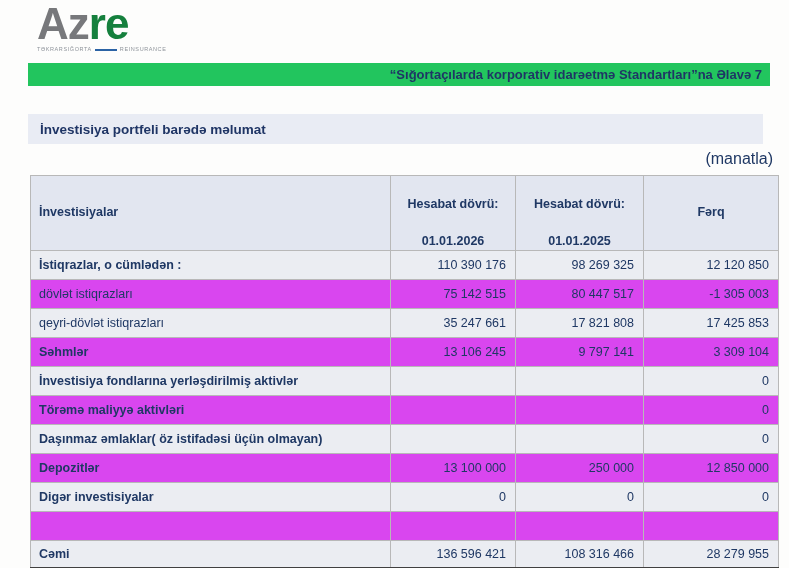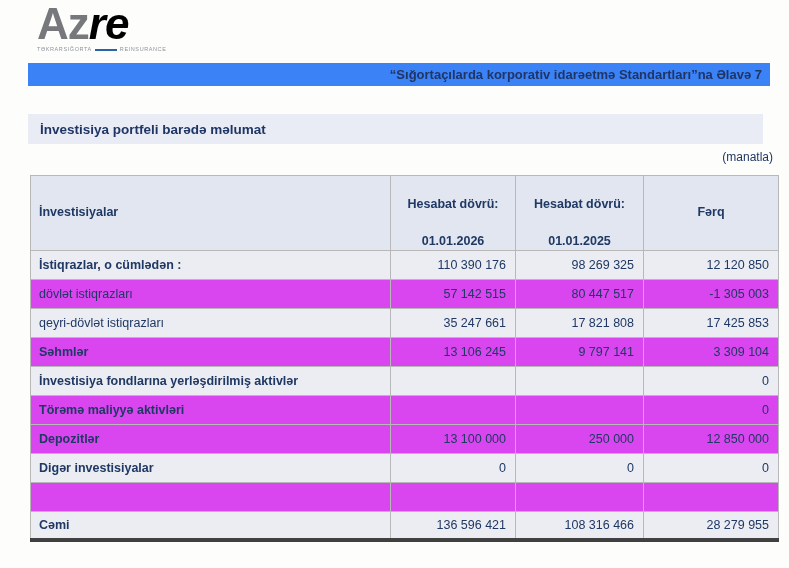--- a/index.html
+++ b/index.html
@@ -9,48 +9,48 @@
     background:#fdfdfc;
     font-family:"Liberation Sans", sans-serif;
     color:#1f3864;
     overflow:hidden;
   }
 
   
   .logo { position:absolute; left:37px; top:2px; line-height:1; }
   .logo-main { white-space:nowrap; letter-spacing:-1px; }
   .logo-az { font-size:44px; font-weight:bold; color:#77787b; }
-  .logo-re { font-size:44px; font-weight:bold; color:#000000;font-style:italic; }
+  .logo-re { font-size:44px; font-weight:bold; color:#15803d; }
   .logo-tagline {
     margin-top:1px; font-size:5.5px; letter-spacing:0.6px;
     color:#8f949b; white-space:nowrap; display:flex; align-items:center; gap:3px;
   }
   .tag-dash { display:inline-block; width:22px; height:2px; background:#2b63a5; }
 
   
   .band {
     position:absolute; left:28px; top:63px; width:742px; height:23px;
-    background:#3b82f6;
+    background:#22c55e;
     display:flex; align-items:center; justify-content:flex-end;
     padding-right:8px;
     font-size:13px; font-weight:bold; color:#1f3565;
   }
 
   
   .title-bar {
     position:absolute; left:28px; top:114px; width:735px; height:30px;
     background:#e9ecf4;
     display:flex; align-items:center;
     padding-left:12px;
     font-size:13.5px; font-weight:bold; color:#1f3565;
   }
 
   .unit-note {
     position:absolute; top:150px; right:16px;
-    font-size:12px; color:#1f3864;
+    font-size:16px; color:#1f3864;
   }
 
   
   table.inv {
     position:absolute; left:30px; top:175px; width:748px;
     border-collapse:collapse; table-layout:fixed;
     font-size:12.5px; color:#1f3864;
     border:1px solid #8f8f8f;
   }
   table.inv td, table.inv th { border:1px solid #b8b8b8; overflow:hidden; }
@@ -110,21 +110,21 @@
   </thead>
   <tbody>
     <tr class="sh">
       <td class="label">İstiqrazlar, o cümlədən :</td>
       <td class="num">110 390 176</td>
       <td class="num">98 269 325</td>
       <td class="num">12 120 850</td>
     </tr>
     <tr>
       <td class="label reg">dövlət istiqrazları</td>
-      <td class="num">57 142 515</td>
+      <td class="num">75 142 515</td>
       <td class="num">80 447 517</td>
       <td class="num">-1 305 003</td>
     </tr>
     <tr class="sh">
       <td class="label reg">qeyri-dövlət istiqrazları</td>
       <td class="num">35 247 661</td>
       <td class="num">17 821 808</td>
       <td class="num">17 425 853</td>
     </tr>
     <tr>
@@ -134,20 +134,26 @@
       <td class="num">3 309 104</td>
     </tr>
     <tr class="sh">
       <td class="label">İnvestisiya fondlarına yerləşdirilmiş aktivlər</td>
       <td class="num"></td>
       <td class="num"></td>
       <td class="num">0</td>
     </tr>
     <tr>
       <td class="label">Törəmə maliyyə aktivləri</td>
+      <td class="num"></td>
+      <td class="num"></td>
+      <td class="num">0</td>
+    </tr>
+    <tr class="sh">
+      <td class="label">Daşınmaz əmlaklar( öz istifadəsi üçün olmayan)</td>
       <td class="num"></td>
       <td class="num"></td>
       <td class="num">0</td>
     </tr>
     <tr>
       <td class="label">Depozitlər</td>
       <td class="num">13 100 000</td>
       <td class="num">250 000</td>
       <td class="num">12 850 000</td>
     </tr>

